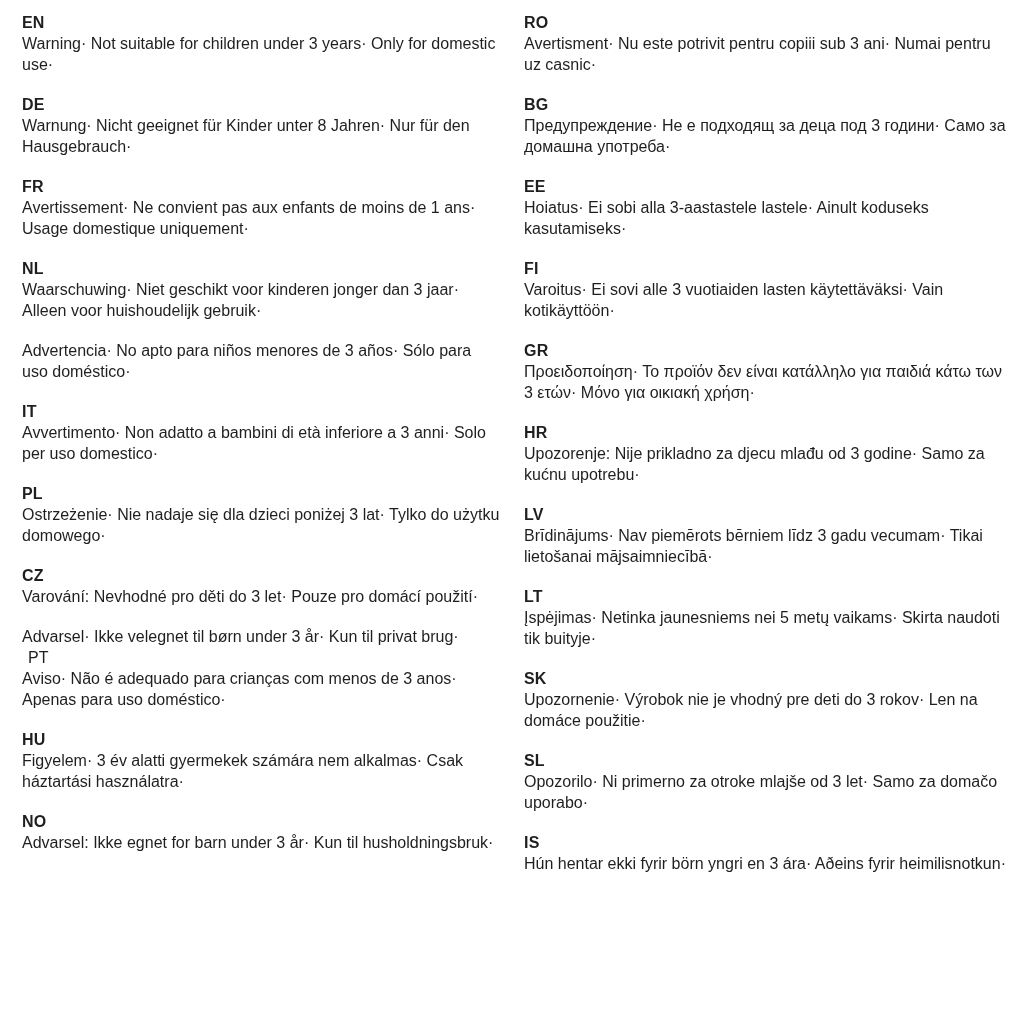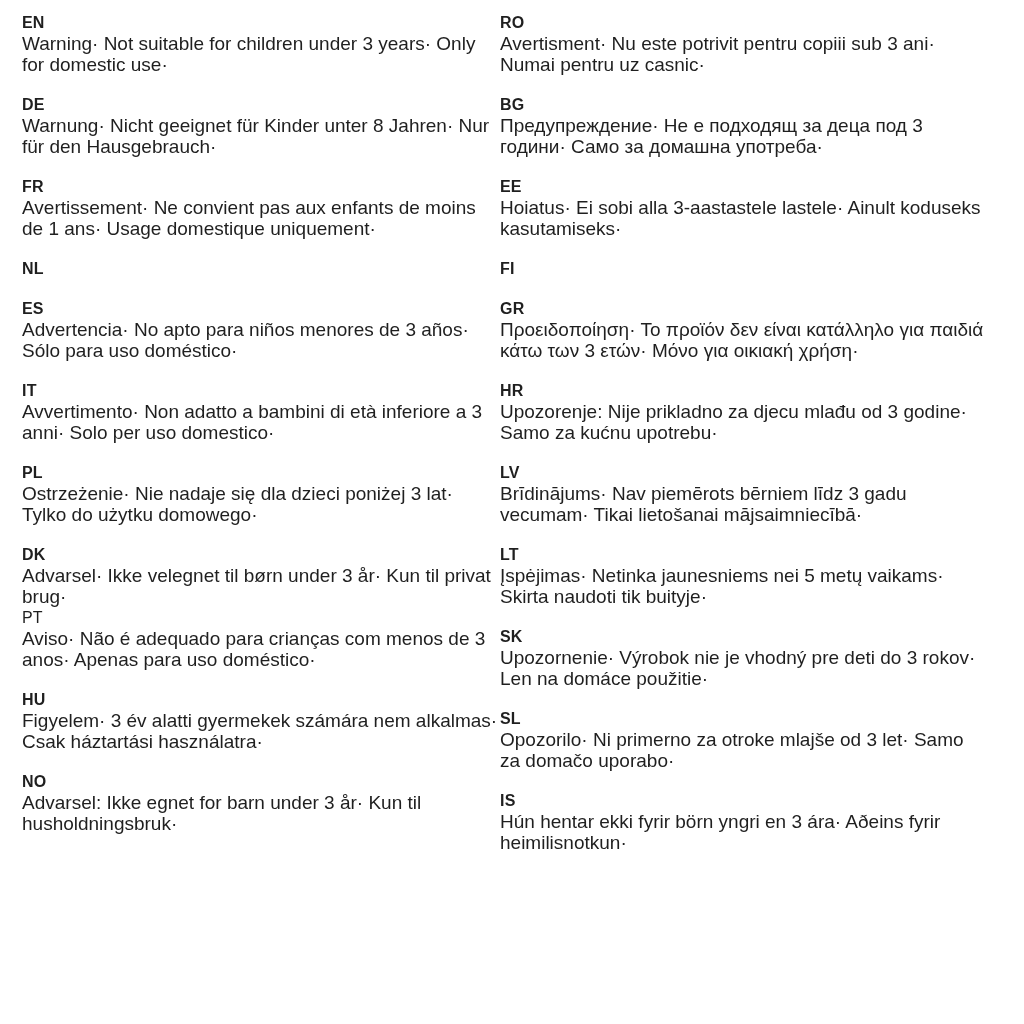--- a/index.html
+++ b/index.html
@@ -16,43 +16,44 @@
   }
   .page {
     box-sizing: border-box;
     width: 1024px;
     height: 1024px;
     padding: 12px 22px 10px 22px;
   }
   .columns {
     display: grid;
     grid-template-columns: 478px 486px;
-    column-gap: 0;
+    column-gap: 24px;
     align-items: start;
   }
   .column {
     display: block;
   }
   .lang-block {
     margin: 0 0 19px 0;
   }
   .lang-block.no-gap-after {
     margin-bottom: 0;
   }
   .lang-code {
     font-weight: bold;
     font-size: 16px;
     line-height: 21px;
     letter-spacing: 0.2px;
   }
   .lang-code.regular {
     font-weight: normal;
+    margin-left: 6px;
   }
   .lang-text {
-    font-size: 19px;
+    font-size: 16px;
     line-height: 21px;
   }
 </style>
 </head>
 <body>
 
 <div class="page">
   <div class="columns">
     <div class="column" id="col-left">
         <div class="lang-block">
@@ -62,35 +63,38 @@
         <div class="lang-block">
           <div class="lang-code">DE</div>
           <div class="lang-text">Warnung· Nicht geeignet für Kinder unter 8 Jahren· Nur für den Hausgebrauch·</div>
         </div>
         <div class="lang-block">
           <div class="lang-code">FR</div>
           <div class="lang-text">Avertissement· Ne convient pas aux enfants de moins de 1 ans· Usage domestique uniquement·</div>
         </div>
         <div class="lang-block">
           <div class="lang-code">NL</div>
+          <div class="lang-text">Waarschuwing· Niet geschikt voor kinderen jonger dan 3 jaar· Alleen voor huishoudelijk gebruik·</div>
         </div>
         <div class="lang-block">
-          <div class="lang-code">ES</div>
           <div class="lang-text">Advertencia· No apto para niños menores de 3 años· Sólo para uso doméstico·</div>
         </div>
         <div class="lang-block">
           <div class="lang-code">IT</div>
           <div class="lang-text">Avvertimento· Non adatto a bambini di età inferiore a 3 anni· Solo per uso domestico·</div>
         </div>
         <div class="lang-block">
           <div class="lang-code">PL</div>
           <div class="lang-text">Ostrzeżenie· Nie nadaje się dla dzieci poniżej 3 lat· Tylko do użytku domowego·</div>
         </div>
+        <div class="lang-block">
+          <div class="lang-code">CZ</div>
+          <div class="lang-text">Varování: Nevhodné pro děti do 3 let· Pouze pro domácí použití·</div>
+        </div>
         <div class="lang-block no-gap-after">
-          <div class="lang-code">DK</div>
           <div class="lang-text">Advarsel· Ikke velegnet til børn under 3 år· Kun til privat brug·</div>
         </div>
         <div class="lang-block">
           <div class="lang-code regular">PT</div>
           <div class="lang-text">Aviso· Não é adequado para crianças com menos de 3 anos· Apenas para uso doméstico·</div>
         </div>
         <div class="lang-block">
           <div class="lang-code">HU</div>
           <div class="lang-text">Figyelem· 3 év alatti gyermekek számára nem alkalmas· Csak háztartási használatra·</div>
         </div>
@@ -109,20 +113,21 @@
         <div class="lang-block">
           <div class="lang-code">BG</div>
           <div class="lang-text">Предупреждение· Не е подходящ за деца под 3 години· Само за домашна употреба·</div>
         </div>
         <div class="lang-block">
           <div class="lang-code">EE</div>
           <div class="lang-text">Hoiatus· Ei sobi alla 3-aastastele lastele· Ainult koduseks kasutamiseks·</div>
         </div>
         <div class="lang-block">
           <div class="lang-code">FI</div>
+          <div class="lang-text">Varoitus· Ei sovi alle 3 vuotiaiden lasten käytettäväksi· Vain kotikäyttöön·</div>
         </div>
         <div class="lang-block">
           <div class="lang-code">GR</div>
           <div class="lang-text">Προειδοποίηση· Το προϊόν δεν είναι κατάλληλο για παιδιά κάτω των 3 ετών· Μόνο για οικιακή χρήση·</div>
         </div>
         <div class="lang-block">
           <div class="lang-code">HR</div>
           <div class="lang-text">Upozorenje: Nije prikladno za djecu mlađu od 3 godine· Samo za kućnu upotrebu·</div>
         </div>
         <div class="lang-block">

